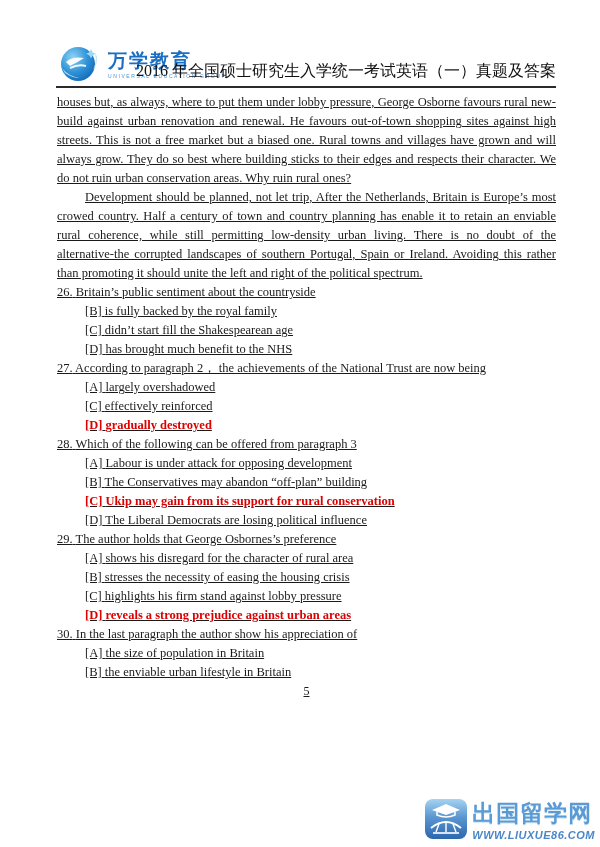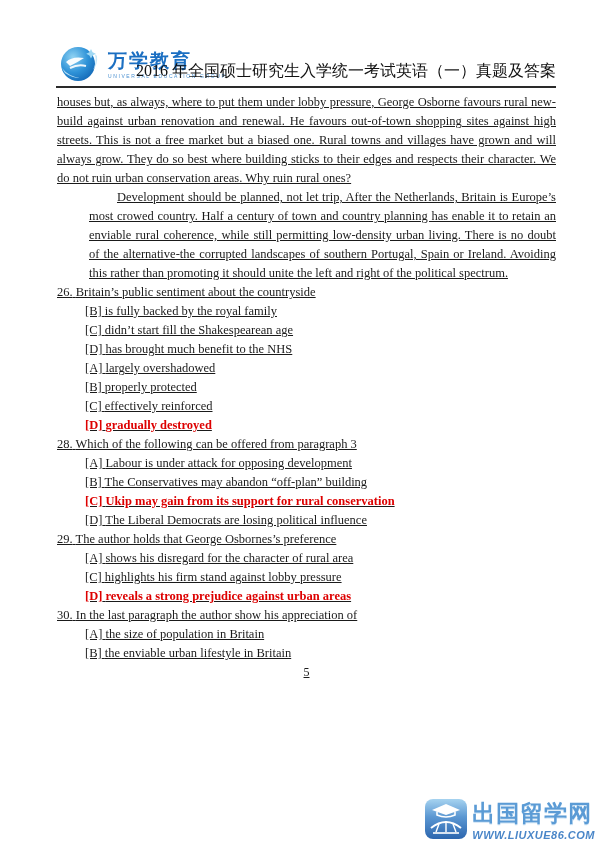--- a/index.html
+++ b/index.html
@@ -57,21 +57,21 @@
   
   .content {
     position: absolute;
     top: 93px; left: 57px;
     width: 499px;
     font-size: 12.5px;
     line-height: 19px;
     text-decoration: underline;
   }
   .para { text-align: justify; }
-  .para.indent { text-indent: 28px; margin-left: 32px; }
+  .para.indent { text-indent: 28px; }
   .q-stem { white-space: nowrap; }
   .option { padding-left: 28px; white-space: nowrap; }
   .option.red { color: #dd0000; font-weight: bold; }
   .page-number { text-align: center; font-size: 12px; }
 
   
   .watermark {
     position: absolute;
     right: 5px; bottom: 3px;
     display: flex;
@@ -136,37 +136,38 @@
     <div class="para indent">Development should be planned, not let trip, After the Netherlands, Britain is Europe’s most crowed country. Half a century of town and country planning has enable it to retain an enviable rural coherence, while still permitting low-density urban living. There is no doubt of the alternative-the corrupted landscapes of southern Portugal, Spain or Ireland. Avoiding this rather than promoting it should unite the left and right of the political spectrum.</div>
 
     <div>
       <div class="q-stem"><span>26.</span> <span>Britain’s public sentiment about the countryside</span></div>
       <div class="option"><span>[B]</span> <span>is fully backed by the royal family</span></div>
       <div class="option"><span>[C]</span> <span>didn’t start fill the Shakespearean age</span></div>
       <div class="option"><span>[D]</span> <span>has brought much benefit to the NHS</span></div>
     </div>
 
     <div>
+      <div class="q-stem"><span>27.</span> <span>According to paragraph 2， the achievements of the National Trust are now being</span></div>
       <div class="option"><span>[A]</span> <span>largely overshadowed</span></div>
-      <div class="option"><span>[B]</span> <span>properly protected</span></div>
       <div class="option"><span>[C]</span> <span>effectively reinforced</span></div>
       <div class="option red"><span>[D]</span> <span>gradually destroyed</span></div>
     </div>
 
     <div>
       <div class="q-stem"><span>28.</span> <span>Which of the following can be offered from paragraph 3</span></div>
       <div class="option"><span>[A]</span> <span>Labour is under attack for opposing development</span></div>
       <div class="option"><span>[B]</span> <span>The Conservatives may abandon “off-plan” building</span></div>
       <div class="option red"><span>[C]</span> <span>Ukip may gain from its support for rural conservation</span></div>
       <div class="option"><span>[D]</span> <span>The Liberal Democrats are losing political influence</span></div>
     </div>
 
     <div>
       <div class="q-stem"><span>29.</span> <span>The author holds that George Osbornes’s preference</span></div>
       <div class="option"><span>[A]</span> <span>shows his disregard for the character of rural area</span></div>
+      <div class="option"><span>[B]</span> <span>stresses the necessity of easing the housing crisis</span></div>
       <div class="option"><span>[C]</span> <span>highlights his firm stand against lobby pressure</span></div>
       <div class="option red"><span>[D]</span> <span>reveals a strong prejudice against urban areas</span></div>
     </div>
 
     <div>
       <div class="q-stem"><span>30.</span> <span>In the last paragraph the author show his appreciation of</span></div>
       <div class="option"><span>[A]</span> <span>the size of population in Britain</span></div>
       <div class="option"><span>[B]</span> <span>the enviable urban lifestyle in Britain</span></div>
     </div>
 

